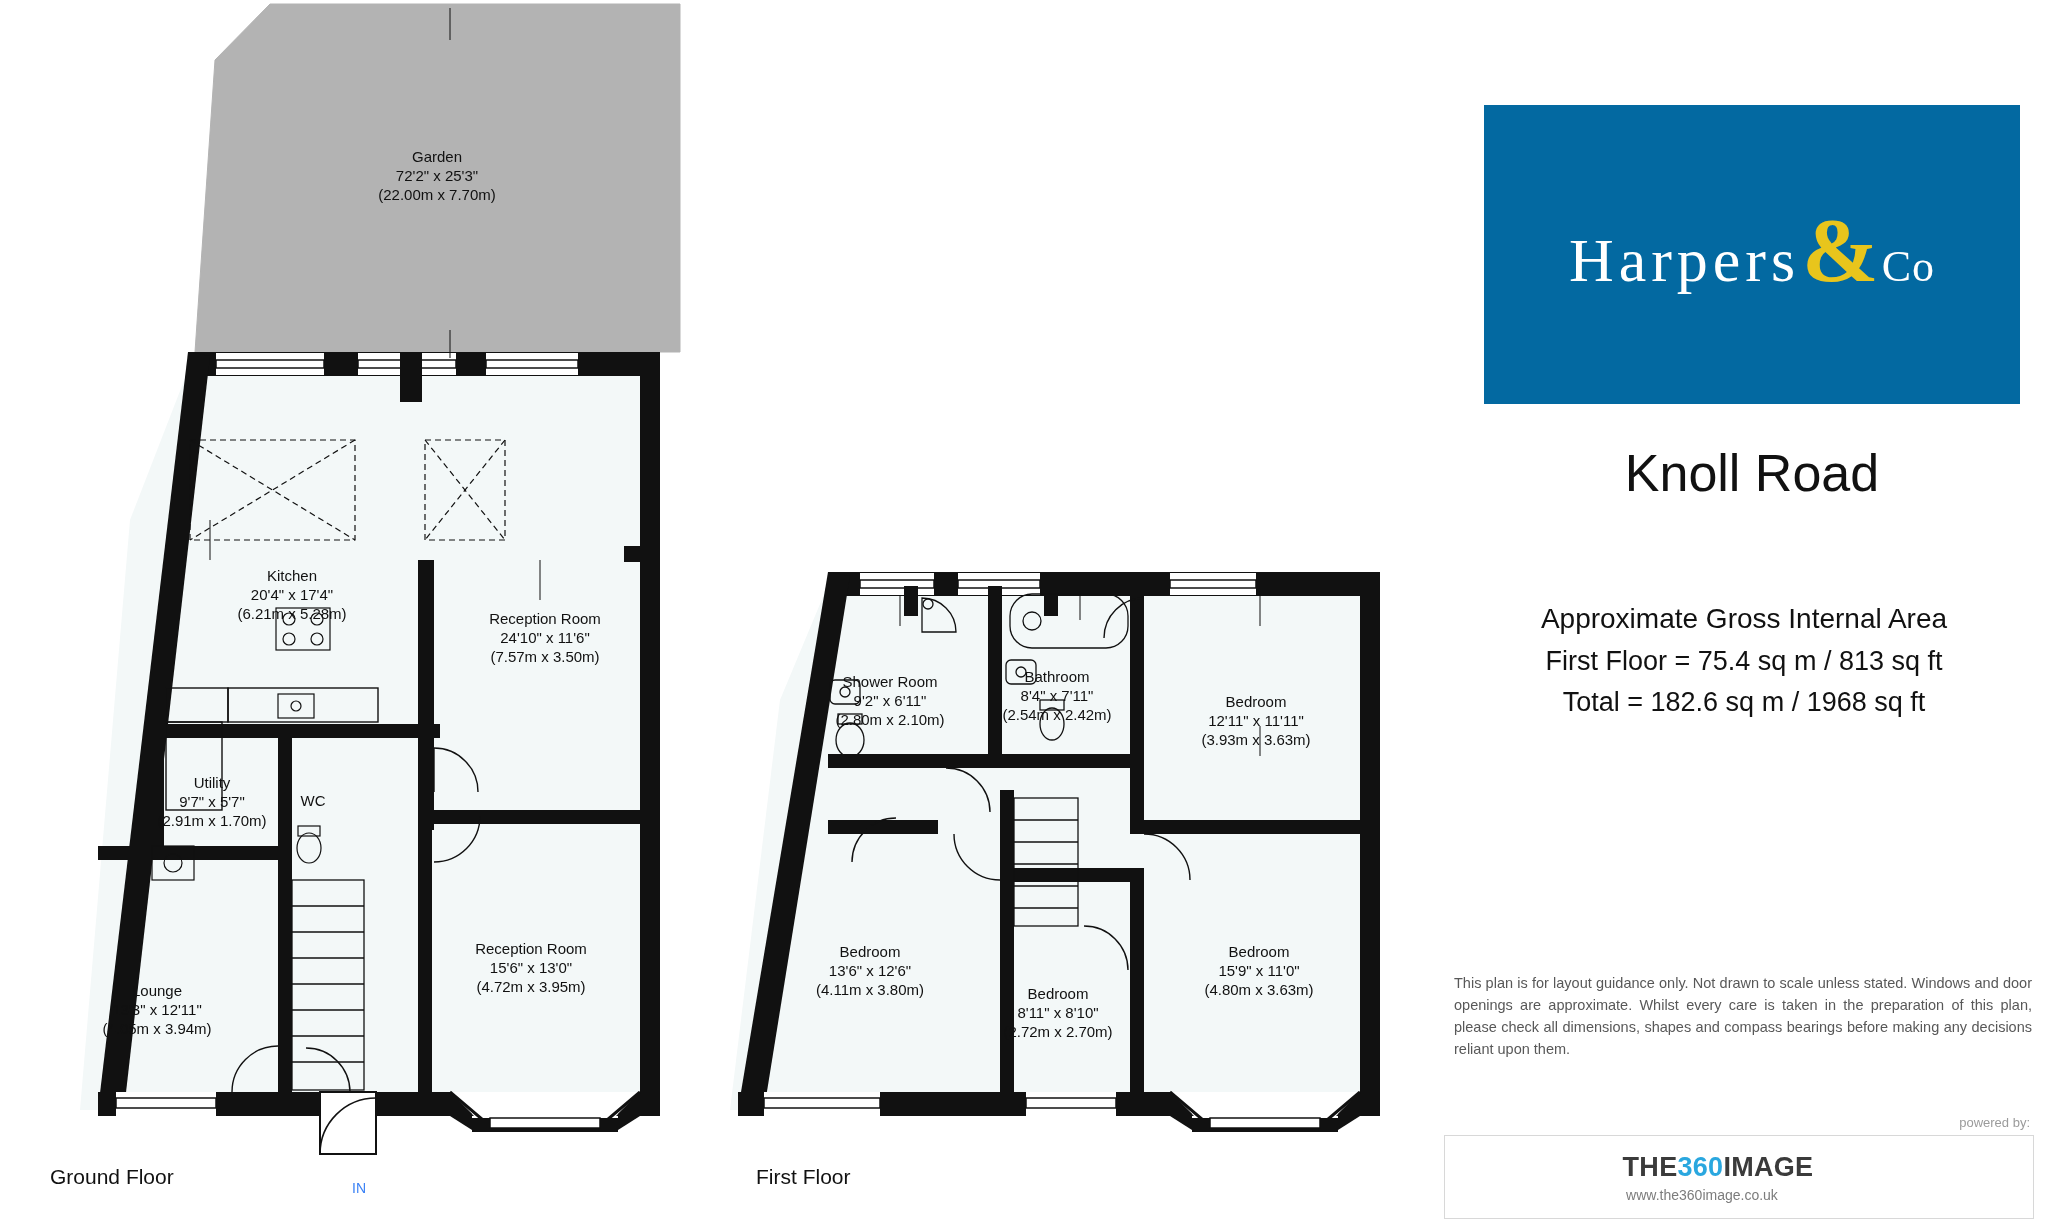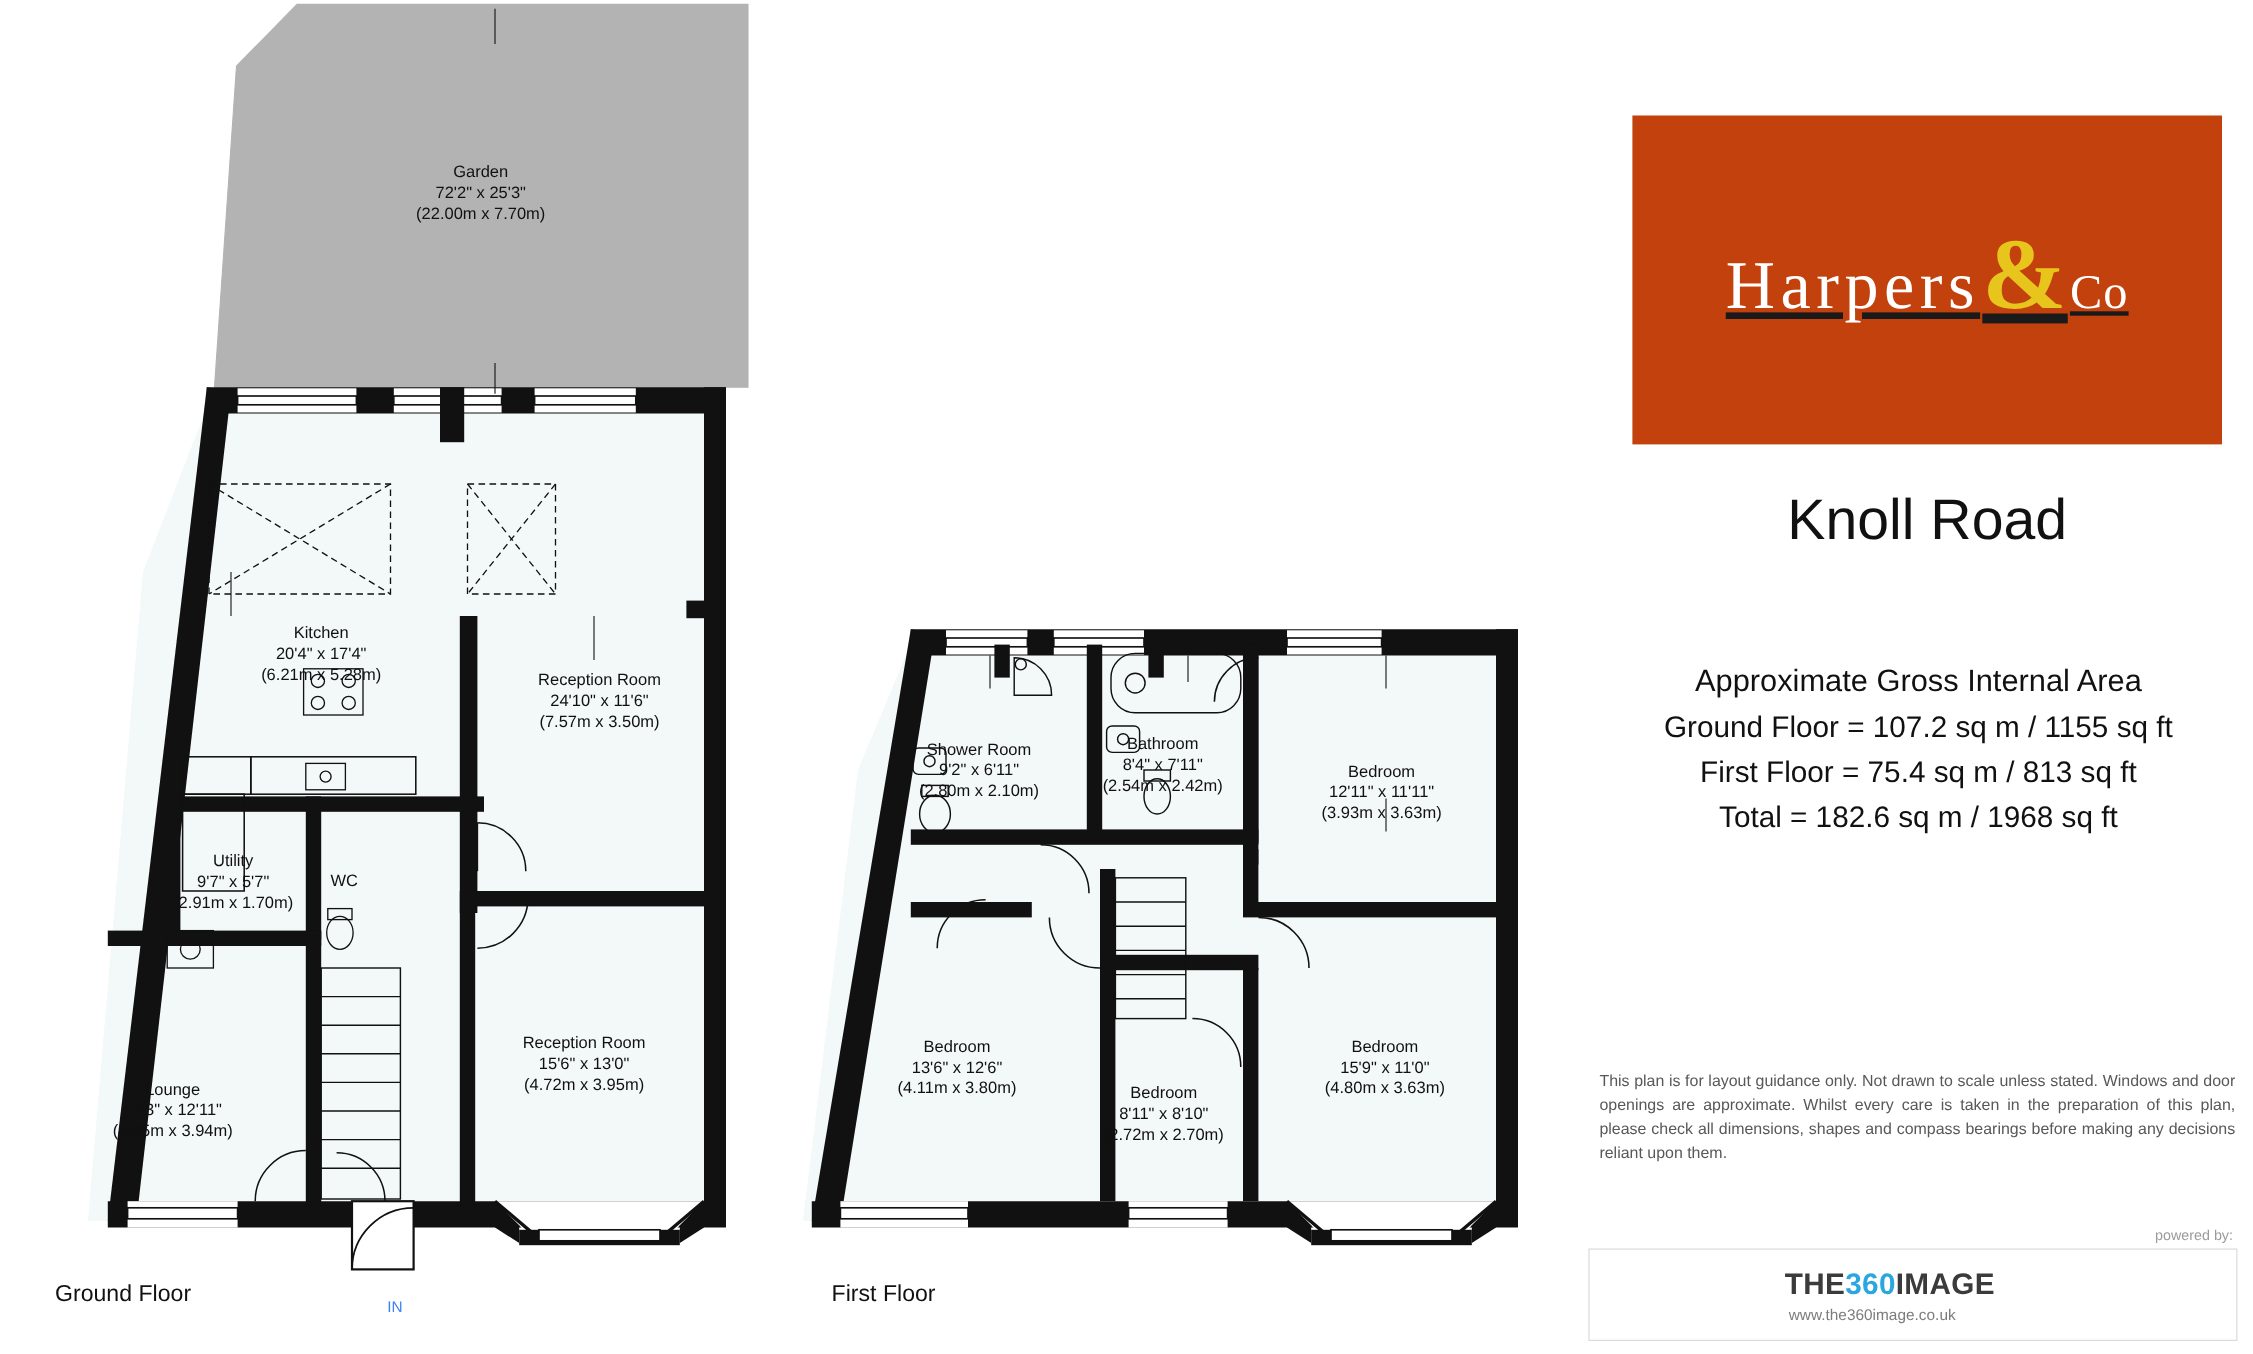--- a/index.html
+++ b/index.html
@@ -45,25 +45,24 @@
     font-size: 14px;
     color: #3b82f6;
   }
   
   .brand-box {
     position: absolute;
     left: 1484px;
     top: 105px;
     width: 536px;
     height: 299px;
-    background: #c2410c;
+    background: #0369a1;
     display: flex;
     align-items: center;
     justify-content: center;
-    text-decoration: underline;
   }
   .brand-text {
     font-family: "Liberation Serif", serif;
     color: #ffffff;
     font-size: 62px;
     letter-spacing: 1px;
     display: flex;
     align-items: baseline;
   }
   .brand-text .amp {
@@ -469,21 +468,20 @@
       <span class="sp">Harpers</span>
         <span class="amp">&amp;</span>
         <span class="small">Co</span>
     </div>
   </div>
 
   <div class="prop-title">Knoll Road</div>
 
   <div class="area-block">
     <div class="hdr">Approximate Gross Internal Area</div>
-    <div>Ground Floor = 107.2 sq m / 1155 sq ft</div>
     <div>First Floor = 75.4 sq m / 813 sq ft</div>
     <div>Total = 182.6 sq m / 1968 sq ft</div>
   </div>
 
   <div class="disclaimer">This plan is for layout guidance only. Not drawn to scale unless stated. Windows and door openings are approximate. Whilst every care is taken in the preparation of this plan, please check all dimensions, shapes and compass bearings before making any decisions reliant upon them.</div>
 
   <div class="powered">powered by:</div>
   <div class="powered-box"></div>
   <div class="powered-logo">
     <span>THE</span><span class="mid">360</span><span>IMAGE</span>

